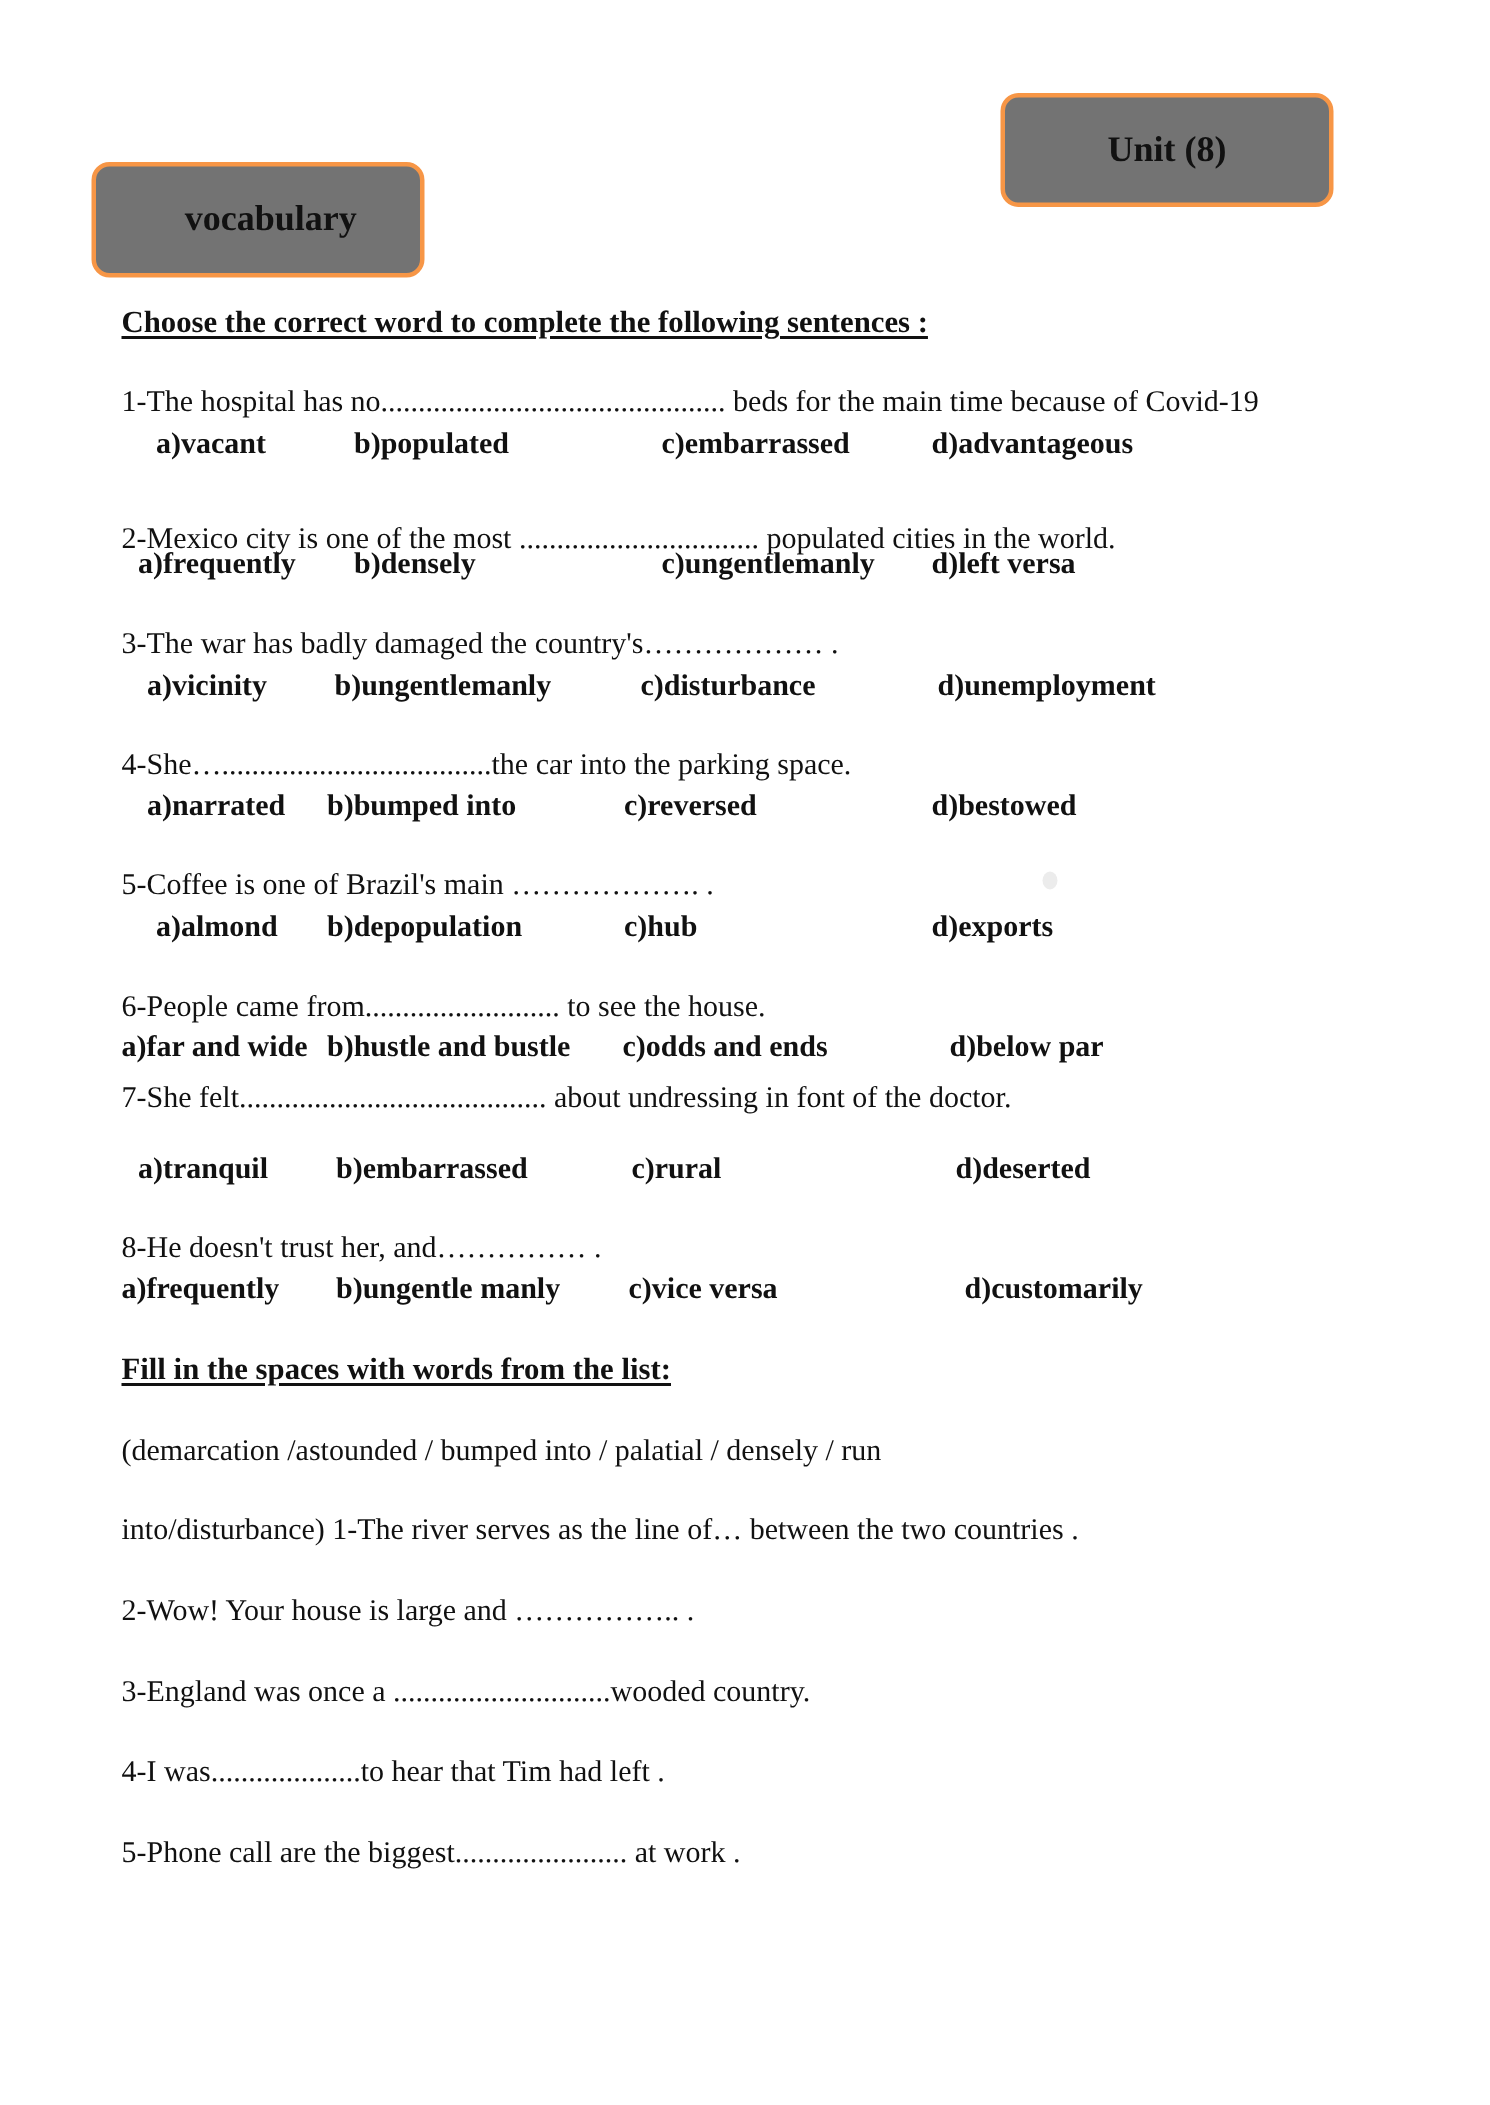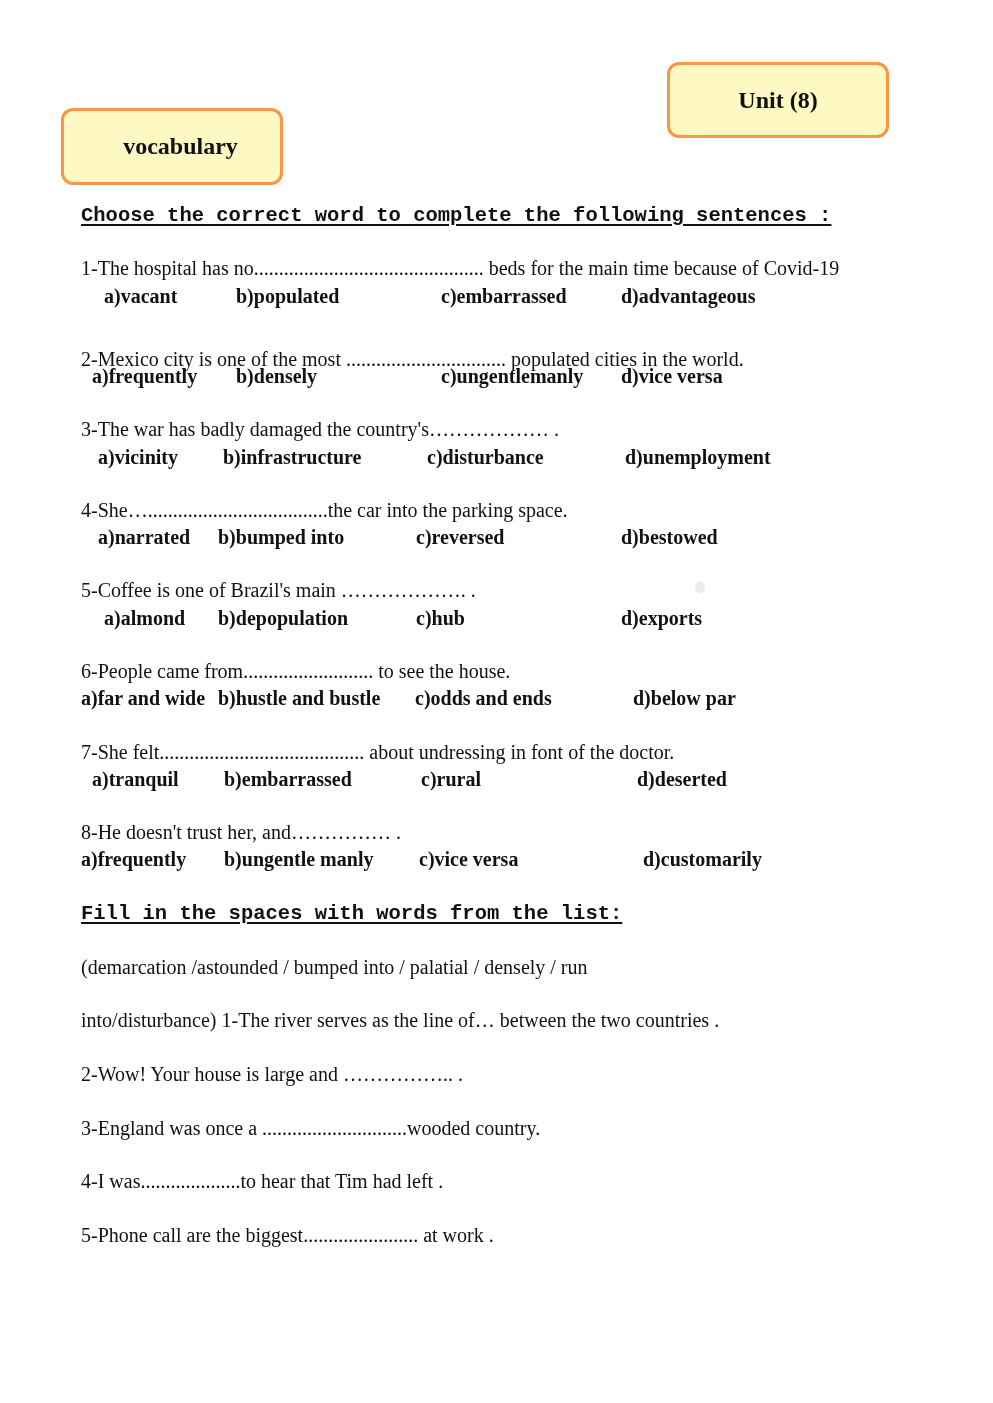--- a/index.html
+++ b/index.html
@@ -2,28 +2,28 @@
 <html><head>
 <meta charset="utf-8">
 <style>
   html, body { margin: 0; padding: 0; background: #ffffff; }
   body {
     width: 993px; height: 1403px; position: relative; overflow: hidden;
     font-family: "Liberation Serif", "DejaVu Serif", serif; color: #111;
   }
   .box {
     position: absolute; border: 3px solid #F79646; border-radius: 12px;
-    background: #fef9c3; display: flex; align-items: center; justify-content: center;
+    background: #737373; display: flex; align-items: center; justify-content: center;
     font-weight: bold; font-size: 24px; box-sizing: border-box;
   }
   #unit-box { left: 667px; top: 62px; width: 222px; height: 76px; }
   #vocab-box { left: 61px; top: 108px; width: 222px; height: 77px; padding-left: 17px; }
   .heading {
     position: absolute; left: 81px; font-weight: bold; font-size: 20.5px;
-    text-decoration: underline; text-underline-offset: 3px; white-space: nowrap; font-family: Liberation Mono, monospace;
+    text-decoration: underline; text-underline-offset: 3px; white-space: nowrap;
   }
   .line { position: absolute; font-size: 20px; white-space: nowrap; left: 81px; }
   .opt { position: absolute; font-size: 20px; white-space: nowrap; font-weight: bold; }
   .dot {
     position: absolute; left: 695px; top: 581px; width: 10px; height: 12px;
     border-radius: 50%; background: #ececec;
   }
 </style>
 </head>
 <body>
@@ -40,25 +40,25 @@
 <div class="line" style="top:257px">1-The hospital has no.............................................. beds for the main time because of Covid-19</div>
 <div class="opt" style="left:104px;top:285px">a)vacant</div>
 <div class="opt" style="left:236px;top:285px">b)populated</div>
 <div class="opt" style="left:441px;top:285px">c)embarrassed</div>
 <div class="opt" style="left:621px;top:285px">d)advantageous</div>
 
 <div class="line" style="top:348px">2-Mexico city is one of the most ................................ populated cities in the world.</div>
 <div class="opt" style="left:92px;top:365px">a)frequently</div>
 <div class="opt" style="left:236px;top:365px">b)densely</div>
 <div class="opt" style="left:441px;top:365px">c)ungentlemanly</div>
-<div class="opt" style="left:621px;top:365px">d)vice versa</div>
+<div class="opt" style="left:621px;top:365px">d)left versa</div>
 
 <div class="line" style="top:418px">3-The war has badly damaged the country's………………  .</div>
 <div class="opt" style="left:98px;top:446px">a)vicinity</div>
-<div class="opt" style="left:223px;top:446px">b)infrastructure</div>
+<div class="opt" style="left:223px;top:446px">b)ungentlemanly</div>
 <div class="opt" style="left:427px;top:446px">c)disturbance</div>
 <div class="opt" style="left:625px;top:446px">d)unemployment</div>
 
 <div class="line" style="top:499px">4-She…....................................the car into the parking space.</div>
 <div class="opt" style="left:98px;top:526px">a)narrated</div>
 <div class="opt" style="left:218px;top:526px">b)bumped into</div>
 <div class="opt" style="left:416px;top:526px">c)reversed</div>
 <div class="opt" style="left:621px;top:526px">d)bestowed</div>
 
 <div class="line" style="top:579px">5-Coffee is one of Brazil's main ……………….  .</div>
@@ -67,21 +67,21 @@
 <div class="opt" style="left:218px;top:607px">b)depopulation</div>
 <div class="opt" style="left:416px;top:607px">c)hub</div>
 <div class="opt" style="left:621px;top:607px">d)exports</div>
 
 <div class="line" style="top:660px">6-People came from.......................... to see the house.</div>
 <div class="opt" style="left:81px;top:687px">a)far and wide</div>
 <div class="opt" style="left:218px;top:687px">b)hustle and bustle</div>
 <div class="opt" style="left:415px;top:687px">c)odds and ends</div>
 <div class="opt" style="left:633px;top:687px">d)below par</div>
 
-<div class="line" style="top:741px">7-She felt......................................... about undressing in font of the doctor.</div>
+<div class="line" style="top:721px">7-She felt......................................... about undressing in font of the doctor.</div>
 <div class="opt" style="left:92px;top:768px">a)tranquil</div>
 <div class="opt" style="left:224px;top:768px">b)embarrassed</div>
 <div class="opt" style="left:421px;top:768px">c)rural</div>
 <div class="opt" style="left:637px;top:768px">d)deserted</div>
 
 <div class="line" style="top:821px">8-He doesn't trust her, and……………   .</div>
 <div class="opt" style="left:81px;top:848px">a)frequently</div>
 <div class="opt" style="left:224px;top:848px">b)ungentle manly</div>
 <div class="opt" style="left:419px;top:848px">c)vice versa</div>
 <div class="opt" style="left:643px;top:848px">d)customarily</div>

